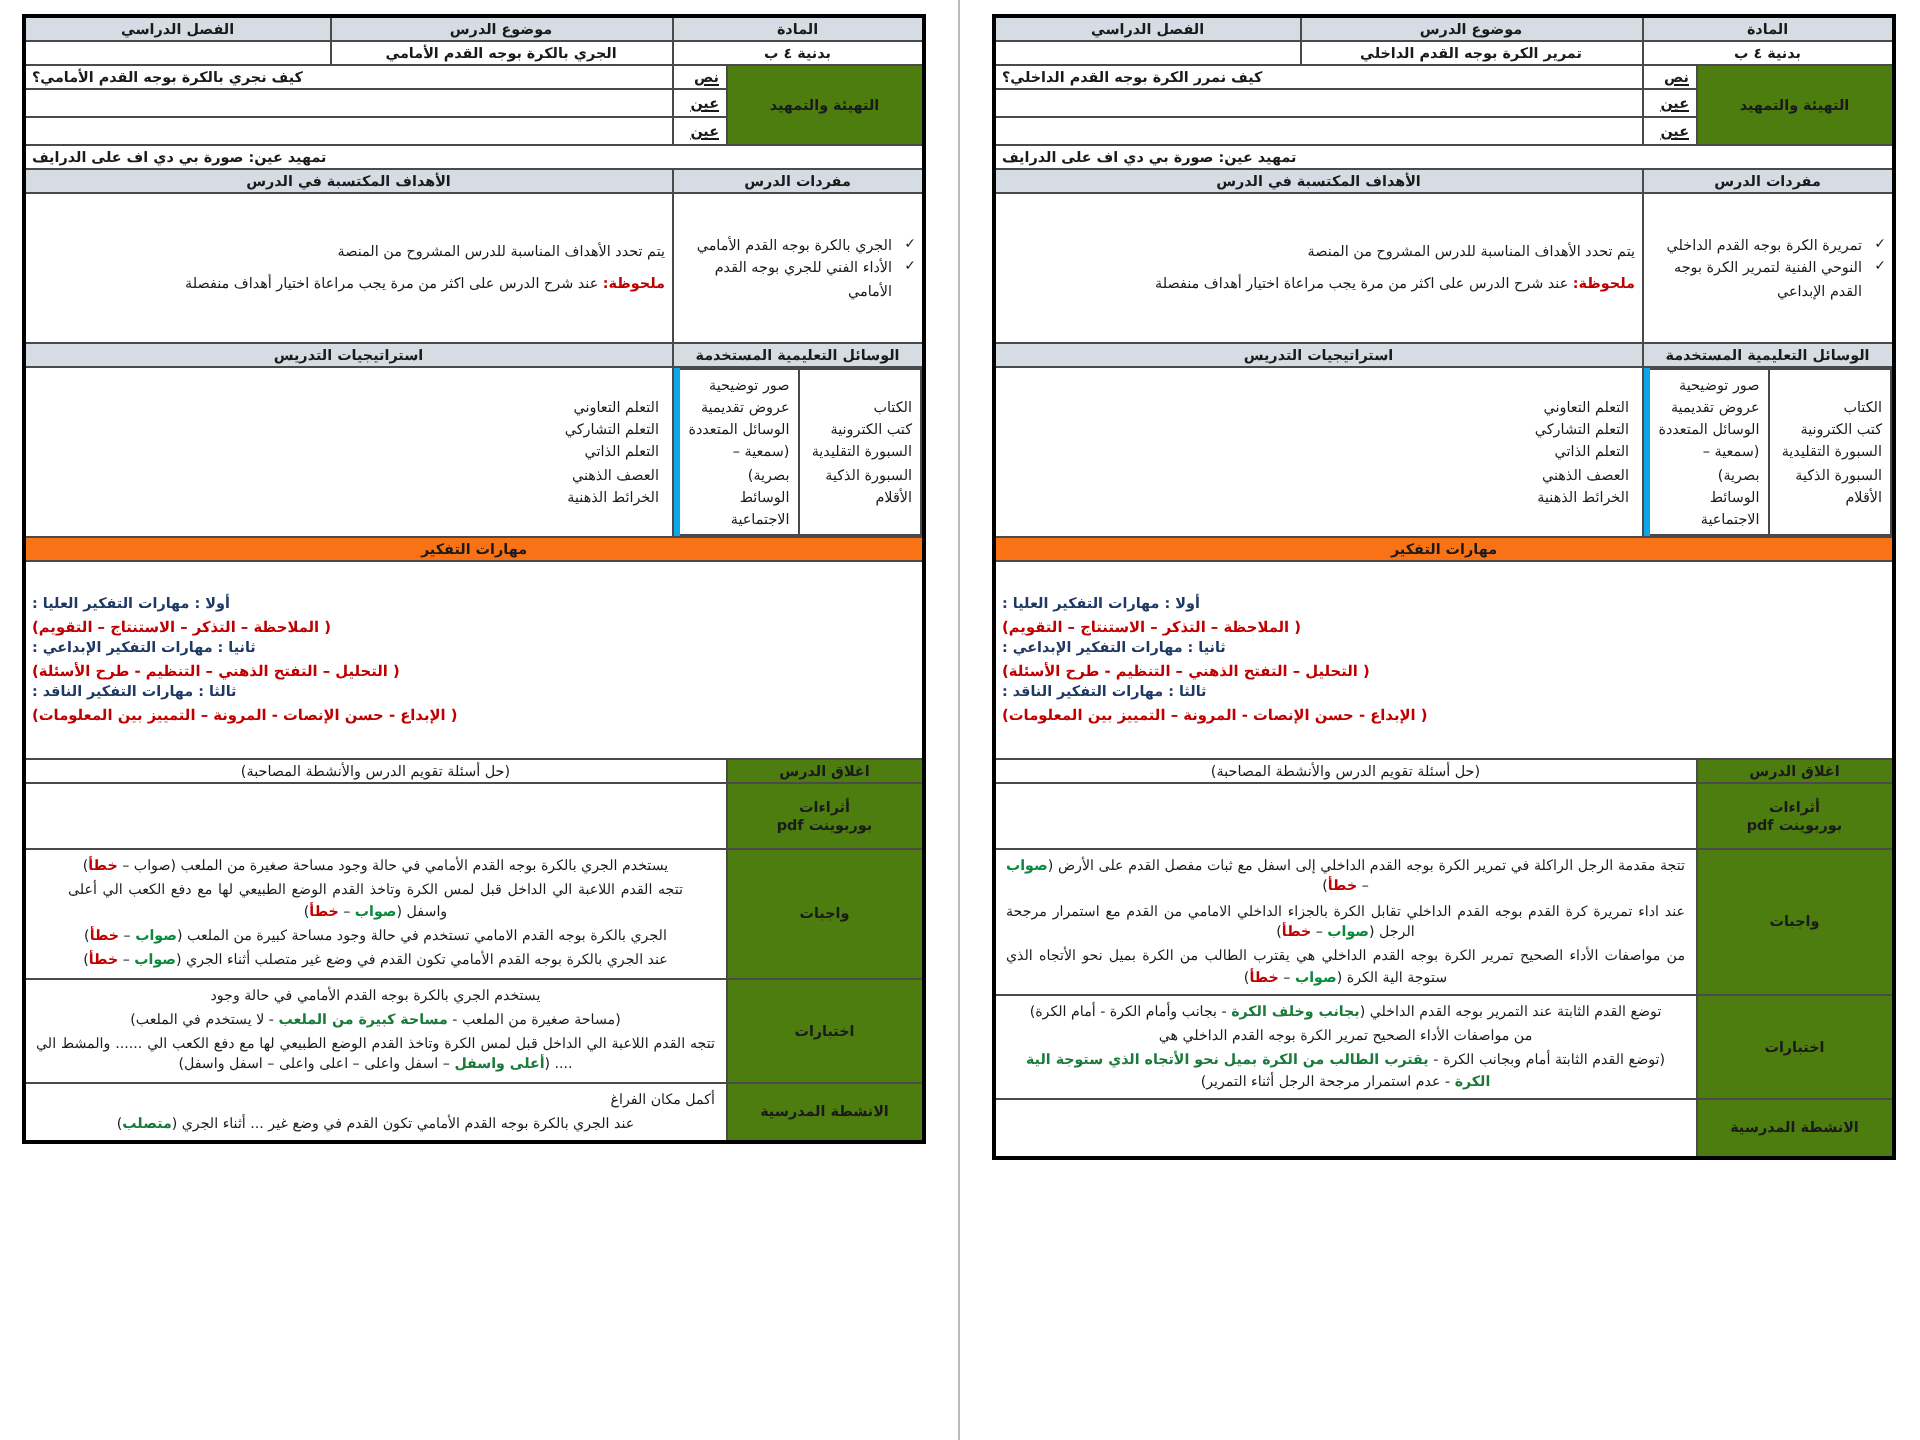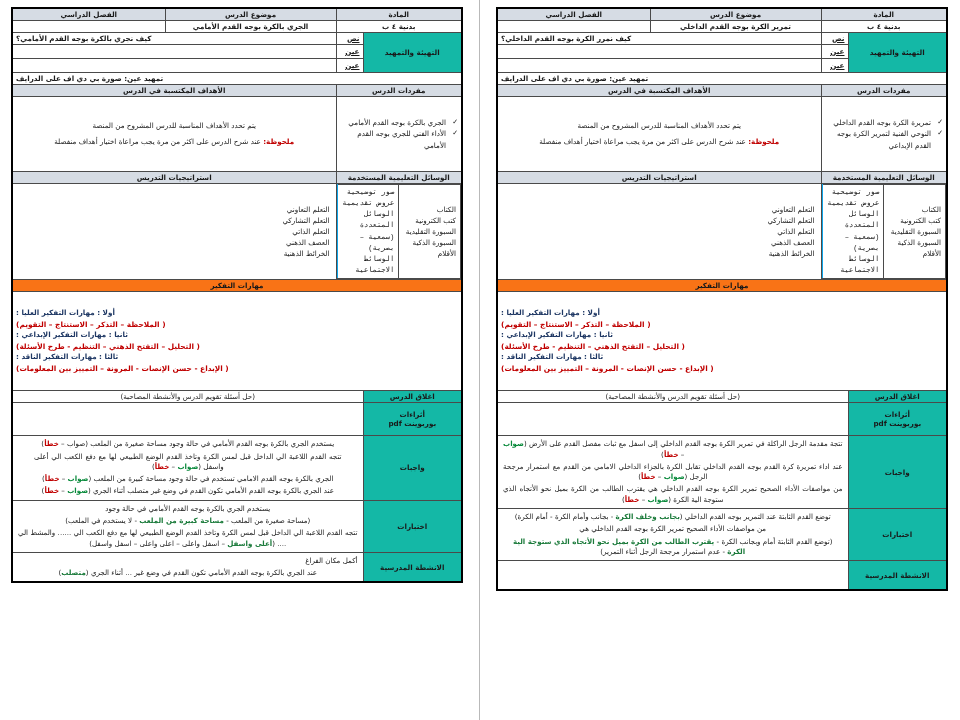--- a/index.html
+++ b/index.html
@@ -55,46 +55,46 @@
     font-weight:bold;
     text-align:center;
     font-size:8.4px;
     padding:2px 0;
   }
   .val-blue{
     color:#0f7fa8;font-weight:bold;text-align:center;font-size:7.6px;
   }
   .red-b{color:#c00000;font-weight:bold;margin-top:23px;}
   .lbl-red{
-    background:#14b8a6;color:#c00000;font-weight:bold;
+    background:#4d7c0f;color:#c00000;font-weight:bold;
     text-align:center;font-size:7.8px;
   }
   .q-red{color:#c00000;font-weight:bold;text-align:left;font-size:7.6px;}
   .tiny-red{color:#c00000;font-weight:bold;text-align:right;font-size:7.2px;text-decoration:underline;}
   .blank{height:11px;}
   .center{text-align:center;}
   .right{text-align:right;}
   ul.chk{margin:0;padding:0;list-style:none;}
   ul.chk li{
     font-size:7.2px;color:#1a1a1a;line-height:1.6;
     padding-right:12px;position:relative;text-align:right;
   }
   ul.chk li::before{
     content:"\2713";position:absolute;right:0;top:0;
     font-size:7px;color:#1a1a1a;
   }
   ul.plain{margin:0;padding:0;list-style:none;}
   ul.plain li{font-size:7.2px;line-height:1.55;text-align:right;color:#1a1a1a;}
   .media-tbl{width:100%;border-collapse:collapse;}
   .media-tbl td{border:none;vertical-align:top;padding:0;}
-  .media-tbl td.sep{border-left:1px solid #0ea5e9;font-family:Liberation Mono, monospace;}
+  .media-tbl td.sep{border-left:3px solid #0ea5e9;}
   .think{padding:4px 6px 4px 6px;text-align:left;}
   .think .ln{font-size:7.2px;line-height:1.5;color:#1f3864;font-weight:bold;text-align:left;}
   .think .ln.em{color:#c00000;font-size:7.4px;}
-  .goals p{margin:0 0 6px 0;font-size:7.2px;line-height:1.45;text-align:center;}
+  .goals p{margin:0 0 6px 0;font-size:7.2px;line-height:1.45;text-align:right;}
   .goals p:last-child{margin-bottom:0;}
   .para{font-size:7.1px;line-height:1.45;margin:0 0 2px 0;text-align:justify;text-align-last:center;}
   .para:last-child{margin-bottom:0;}
   .ok{color:#0a8a3c;font-weight:bold;}
   .no{color:#c00000;font-weight:bold;}
   .grn{color:#1a7a3a;font-weight:bold;}
 </style>
 </head>
 <body>
 

